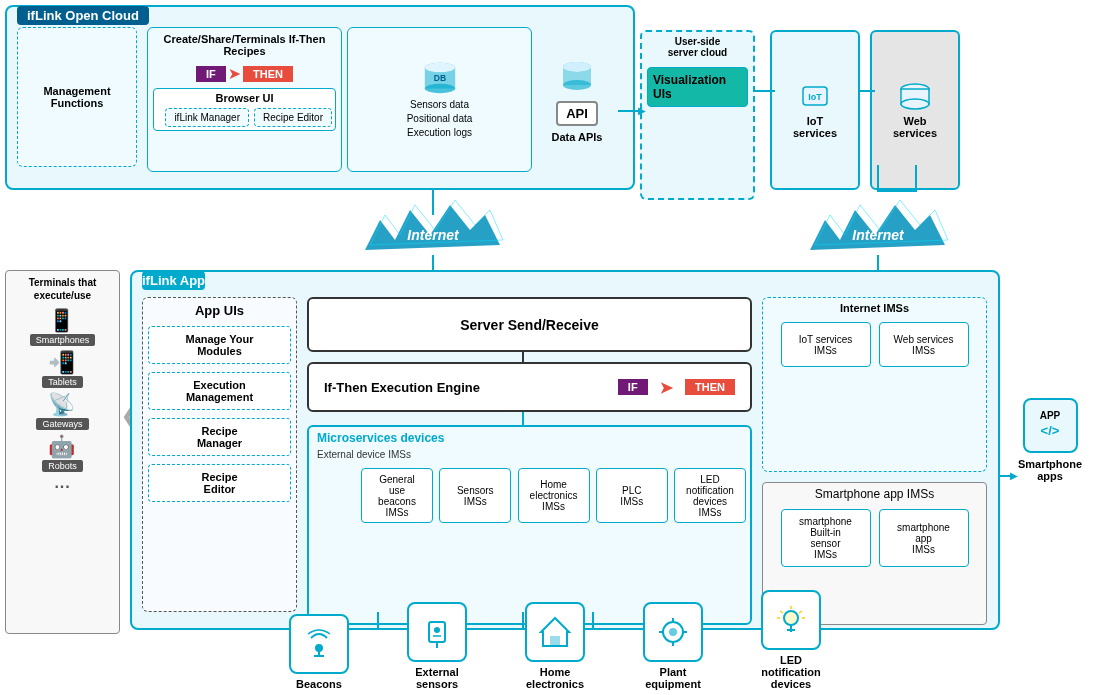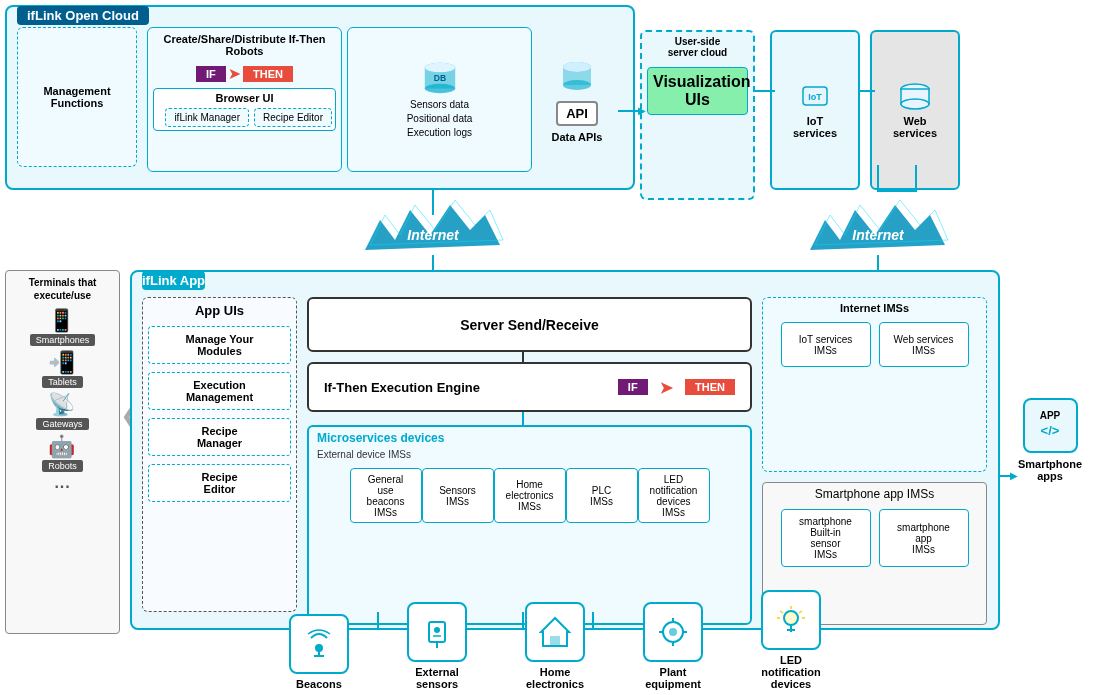--- a/index.html
+++ b/index.html
@@ -197,23 +197,23 @@
       text-align: center;
       font-size: 10px;
       padding: 4px 2px;
       font-weight: bold;
     }
     .viz-box {
       border: 1.5px solid #00aacc;
       border-radius: 4px;
       margin: 5px;
       padding: 5px;
-      background: #86efac;
-      text-align: center;
-      font-size: 16px;
+      background: #14b8a6;
+      text-align: left;
+      font-size: 12px;
       font-weight: bold;
     }
 
     
     .iot-services-box {
       position: absolute;
       top: 30px;
       left: 770px;
       width: 90px;
       height: 160px;
@@ -414,21 +414,22 @@
     .microservices-title {
       font-weight: bold;
       font-size: 12px;
       color: #00aacc;
       padding: 4px 8px;
     }
 
     .ims-items-row {
       display: flex;
       padding: 4px;
-      justify-content: center;
+      justify-content: space-between;
+      margin-left: 48px;
     }
     .ims-item-box {
       border: 1.5px solid #00aacc;
       border-radius: 4px;
       padding: 4px 4px;
       background: #fff;
       text-align: center;
       font-size: 10px;
       width: 72px;
       min-height: 55px;
@@ -571,21 +572,21 @@
 
   <div class="open-cloud">
     <span class="open-cloud-title">ifLink Open Cloud</span>
 
     <div class="mgmt-box">
       <span style="white-space:pre-line; font-weight:bold; font-size:11px;">Management
 Functions</span>
     </div>
 
     <div class="recipe-box">
-      <div class="recipe-box-title">Create/Share/Distribute If-Then Robots</div>
+      <div class="recipe-box-title">Create/Share/Terminals If-Then Recipes</div>
       <div class="if-then-bar">
         <span class="if-badge">IF</span>
         <span class="arrow-badge">➤</span>
         <span class="then-badge">THEN</span>
       </div>
       <div class="browser-ui-box">
         <div class="browser-ui-title">Browser UI</div>
         <div class="browser-ui-items">
           <div class="ui-item-box">ifLink Manager</div>
           <div class="ui-item-box">Recipe Editor</div>

